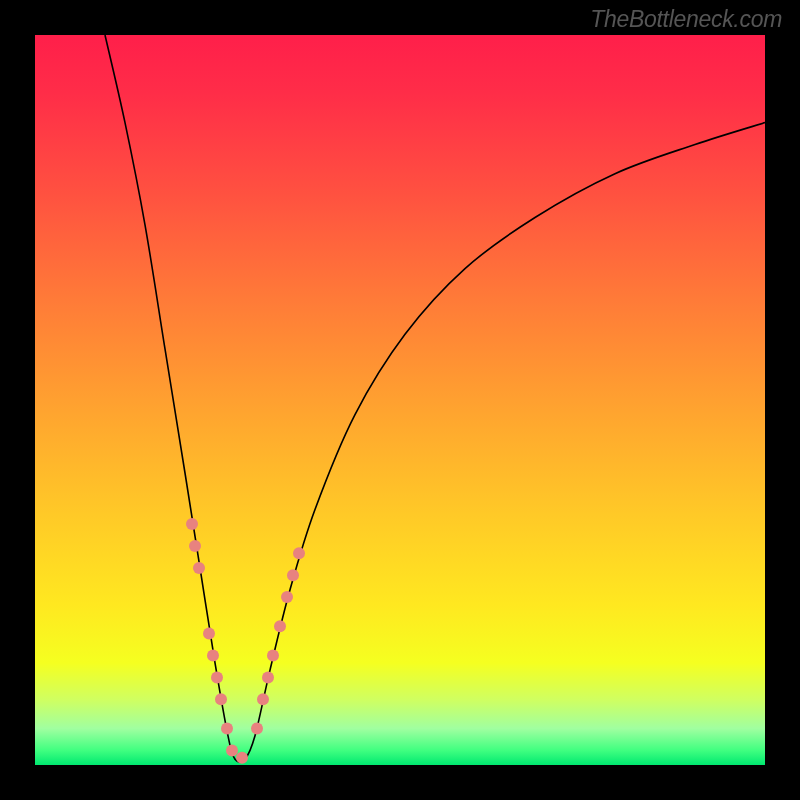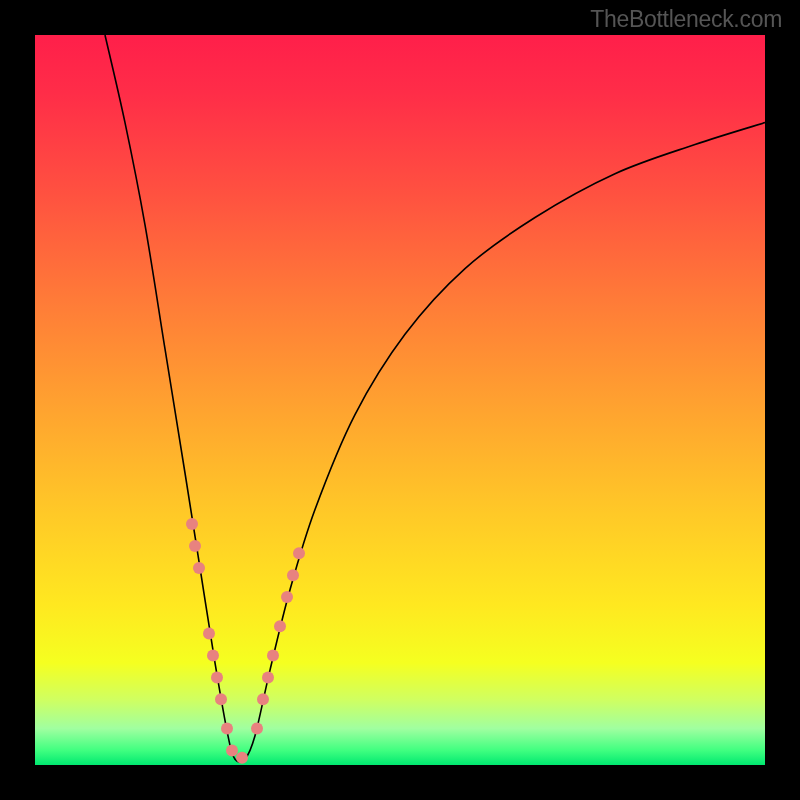--- a/index.html
+++ b/index.html
@@ -13,20 +13,21 @@
     }
     .watermark {
       position: absolute;
       top: 6px;
       right: 18px;
       color: #555;
       font-size: 23px;
       font-weight: normal;
       z-index: 10;
       letter-spacing: -0.3px;
+      font-style: italic;
     }
     .plot-area {
       position: absolute;
       top: 35px;
       left: 35px;
       width: 730px;
       height: 730px;
       background: linear-gradient(to bottom,
         #ff1f4a 0%,
         #ff2d48 8%,

